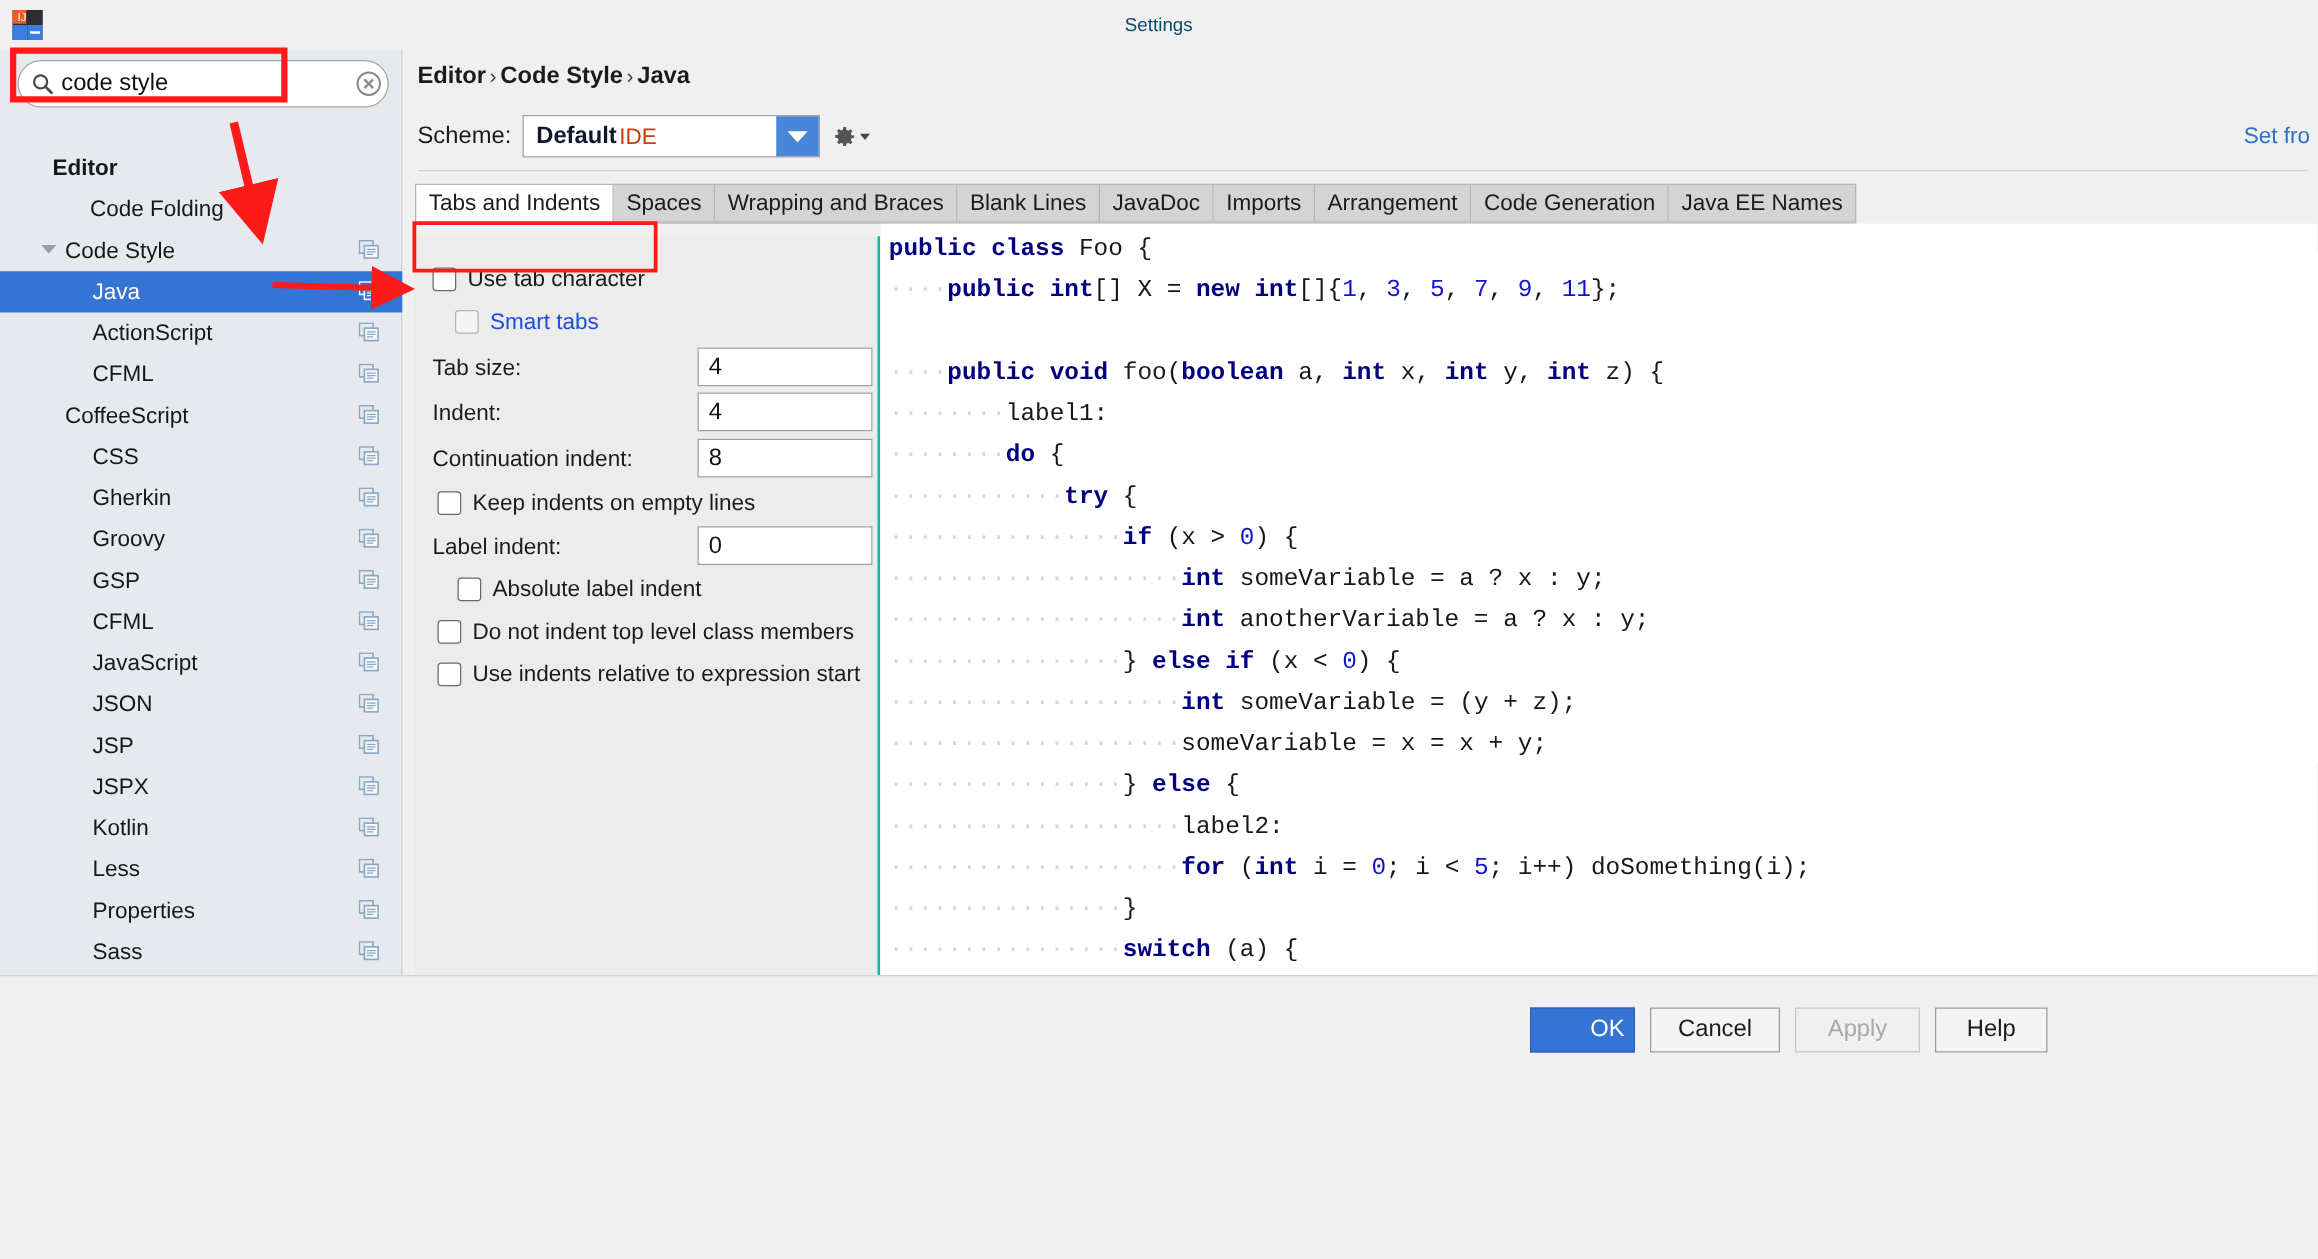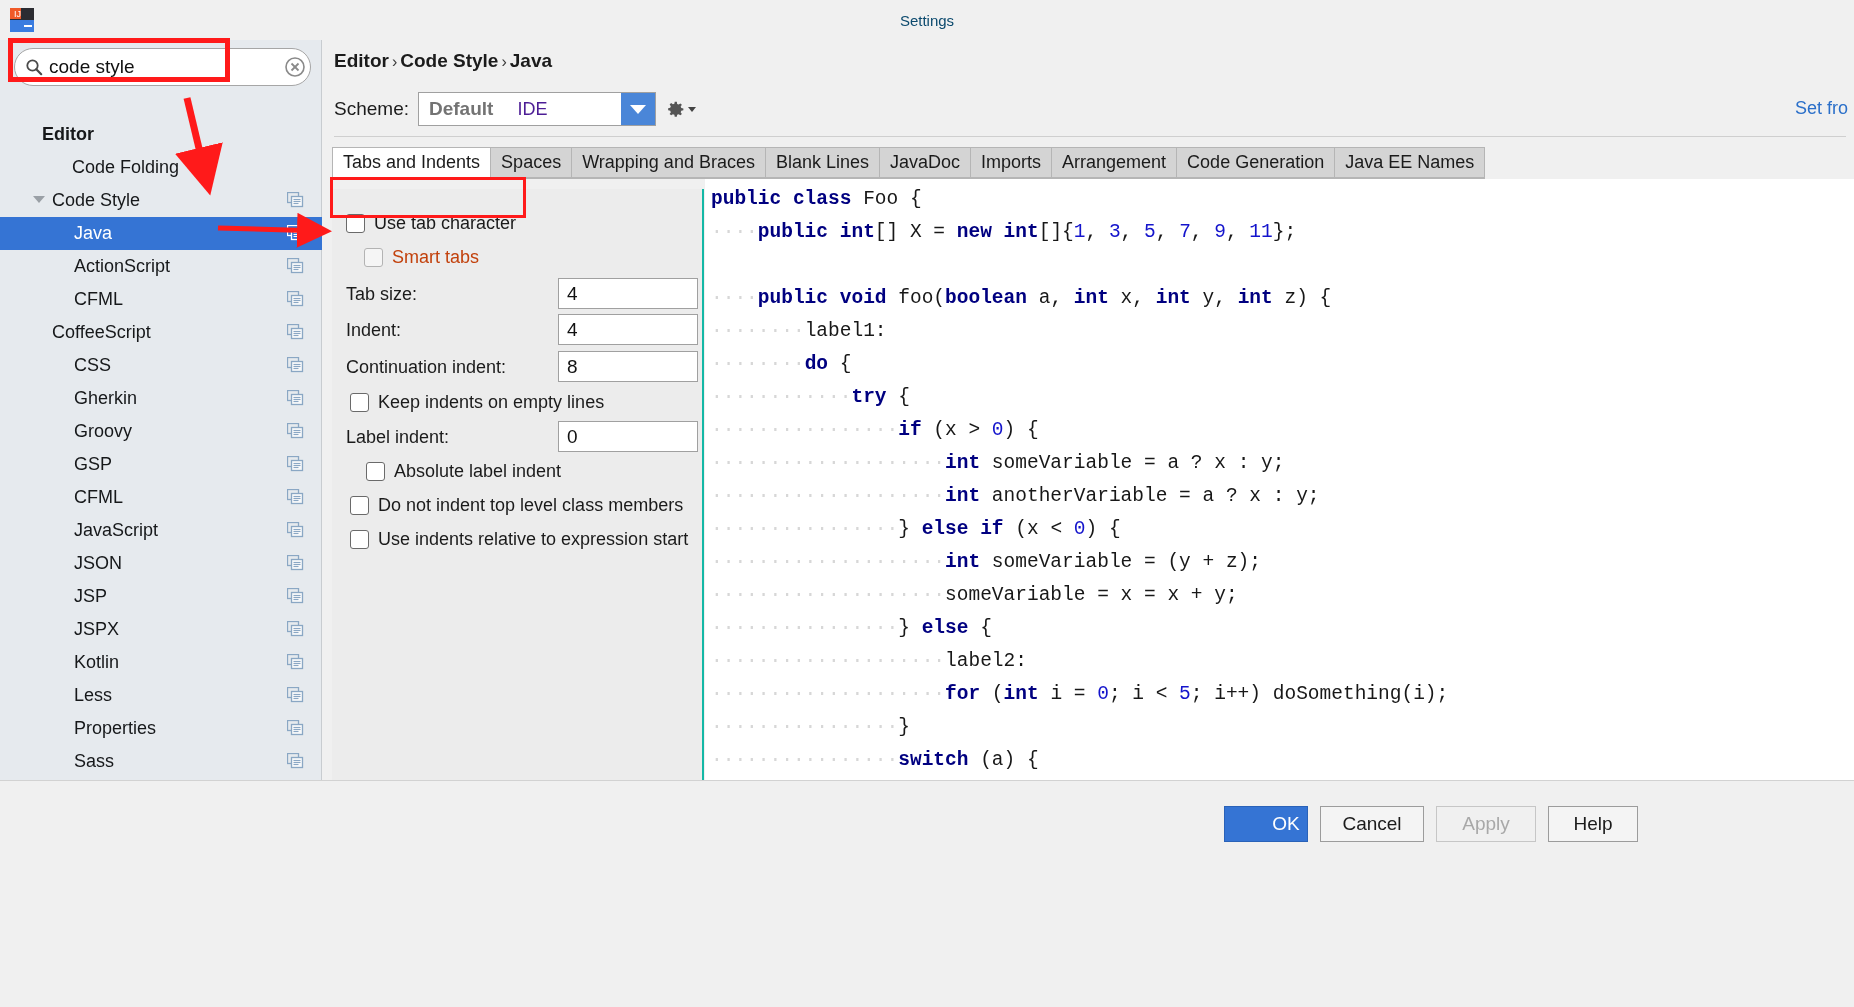--- a/index.html
+++ b/index.html
@@ -101,22 +101,22 @@
     position: absolute; top: 52px; left: 12px;
     display: flex; align-items: center; gap: 9px;
   }
   .scheme-label { font-size: 19px; color: #1b1b1b; }
   .scheme-combo {
     width: 238px; height: 34px;
     background: #ffffff; border: 1px solid #a0a0a0;
     display: flex; align-items: center;
     position: relative;
   }
-  .scheme-val { padding-left: 10px; font-size: 19px; font-weight: bold; color: #737373; }
-  .scheme-sub { padding-left: 24px; font-size: 18px; color: #4c1d95; }
+  .scheme-val { padding-left: 10px; font-size: 19px; font-weight: bold; color: #0f172a; }
+  .scheme-sub { padding-left: 2px; font-size: 18px; color: #c2410c; }
   .scheme-arrow-btn {
     position: absolute; right: 0; top: 0; width: 34px; height: 32px;
     background: #4a86d8; display: flex; align-items: center; justify-content: center;
   }
   .arrow-down {
     width: 0; height: 0;
     border-left: 8px solid transparent;
     border-right: 8px solid transparent;
     border-top: 9px solid #ffffff;
   }
@@ -171,21 +171,21 @@
     font-size: 18px; color: #1b1b1b;
     white-space: nowrap;
   }
   .cbx {
     width: 19px; height: 19px;
     border: 1px solid #6a6a6a; border-radius: 3px;
     background: #ffffff; margin-right: 9px;
     flex: 0 0 19px; cursor: pointer;
   }
   .cbx.disabled { border-color: #b3b3b3; background: #f5f5f5; }
-  .lbl-disabled { color: #c2410c; }
+  .lbl-disabled { color: #1d4ed8; }
   .num-input {
     position: absolute;
     width: 140px; height: 31px;
     background: #ffffff; border: 1px solid #a0a0a0;
     font-size: 19px; color: #111; padding-left: 8px;
     font-family: "Liberation Sans", sans-serif;
     outline: none;
   }
   
   .ann-tab-rect {

